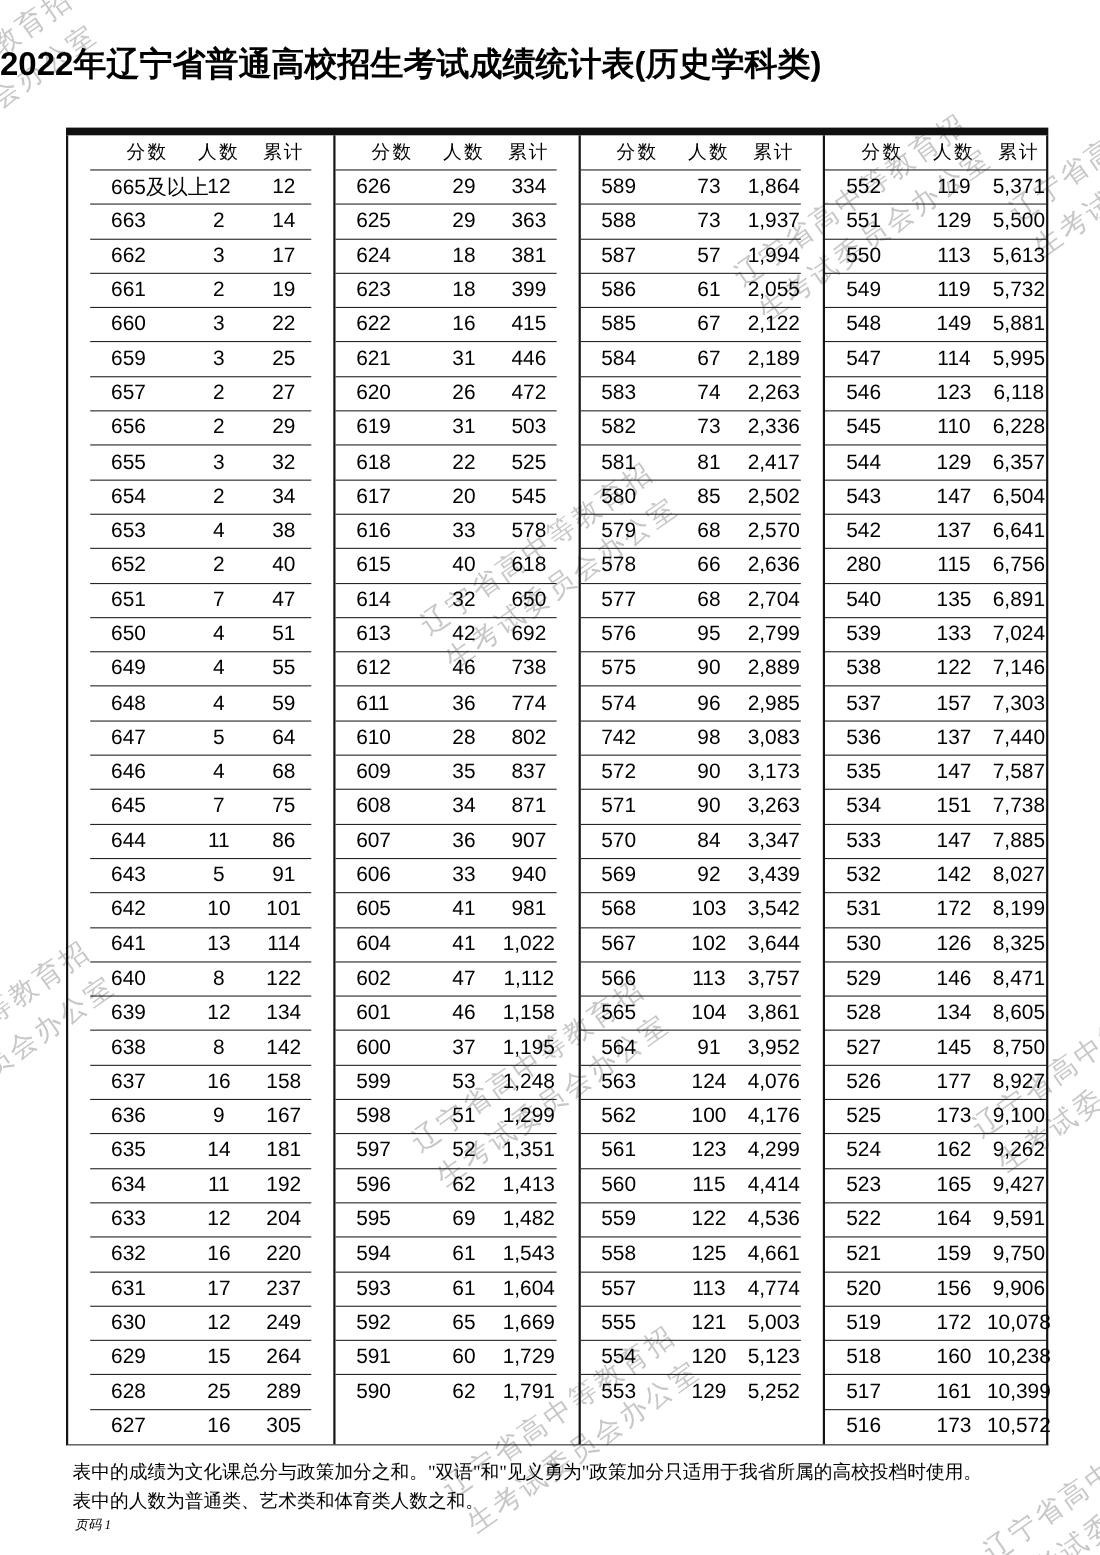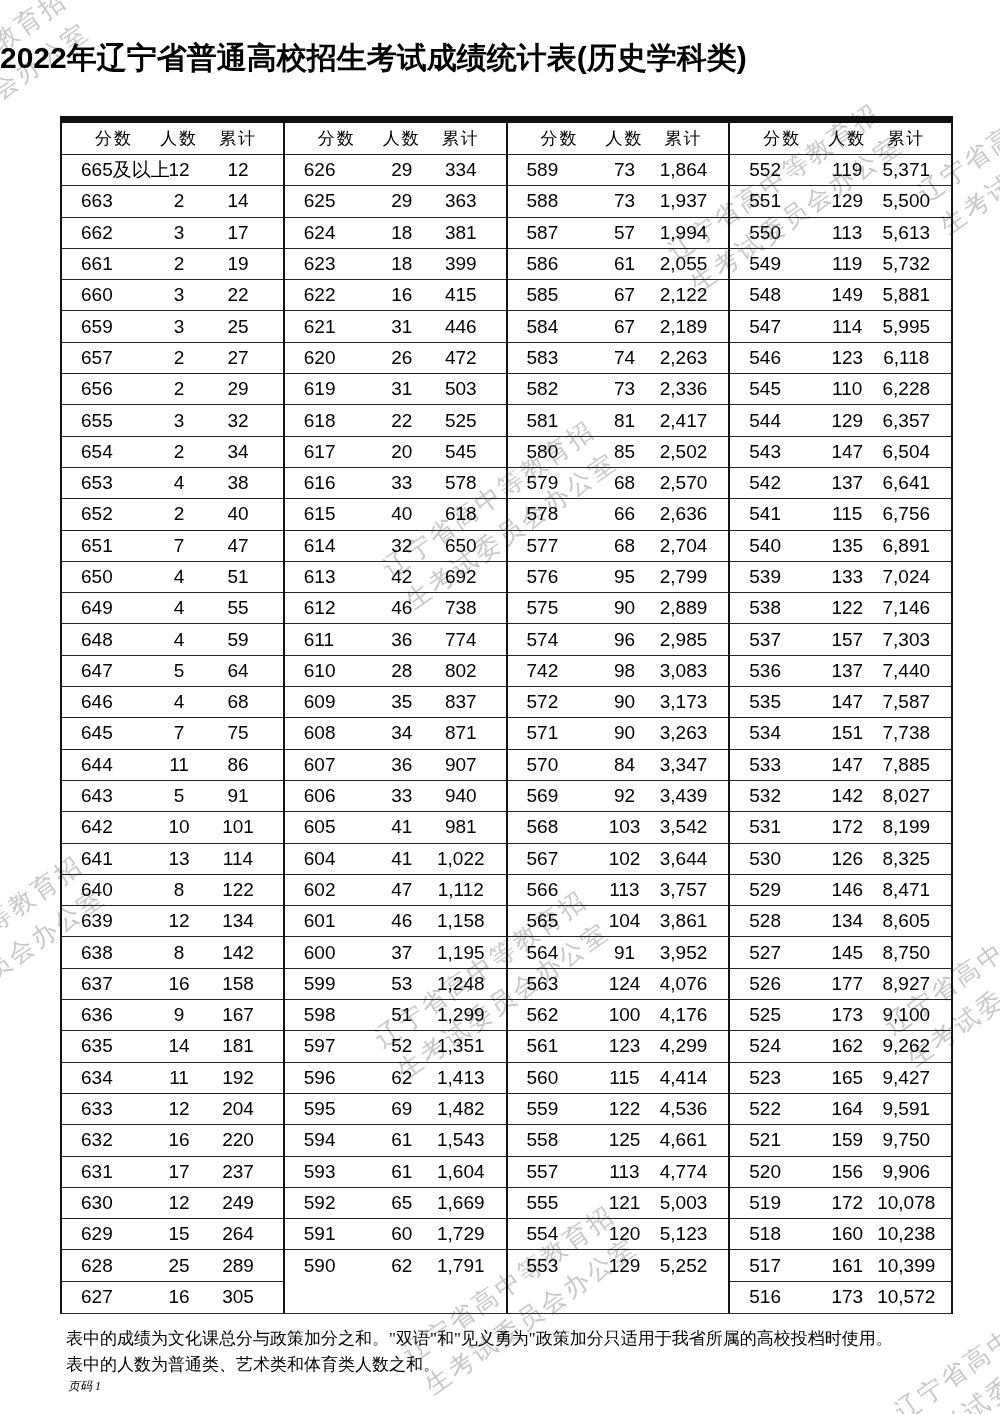--- a/index.html
+++ b/index.html
@@ -31,21 +31,21 @@
   }
   
   .table-area{position:absolute;left:60px;top:116px;width:893px;z-index:1;}
   .top-bar{height:7px;background:#101010;}
   .groups{
     display:flex;
     border-left:2px solid #141414;border-right:2px solid #141414;
     border-bottom:1.5px solid #2a2a2a;
     background:transparent;
   }
-  .col-group{flex:1 1 0;min-width:0;}
+  .col-group{flex:1 1 0;min-width:0;margin-left:20px;}
   .col-group + .col-group{border-left:2px solid #141414;}
   .row{
     display:grid;grid-template-columns:78px 52px 66px;
     padding-left:13px;align-items:center;
     border-bottom:1px solid #242424;box-sizing:border-box;
   }
   .header-row{height:32px;font-size:17px;}
   .header-row .cell{text-align:center;letter-spacing:2px;}
   .data-row{height:31.3px;font-size:19px;}
   .data-row .c0{text-align:left;padding-left:6px;white-space:nowrap;}
@@ -735,21 +735,21 @@
             <div class="cell c0">543</div>
             <div class="cell c1">147</div>
             <div class="cell c2">6,504</div>
           </div>
           <div class="row data-row">
             <div class="cell c0">542</div>
             <div class="cell c1">137</div>
             <div class="cell c2">6,641</div>
           </div>
           <div class="row data-row">
-            <div class="cell c0">541</div>
+            <div class="cell c0">280</div>
             <div class="cell c1">115</div>
             <div class="cell c2">6,756</div>
           </div>
           <div class="row data-row">
             <div class="cell c0">540</div>
             <div class="cell c1">135</div>
             <div class="cell c2">6,891</div>
           </div>
           <div class="row data-row">
             <div class="cell c0">539</div>

